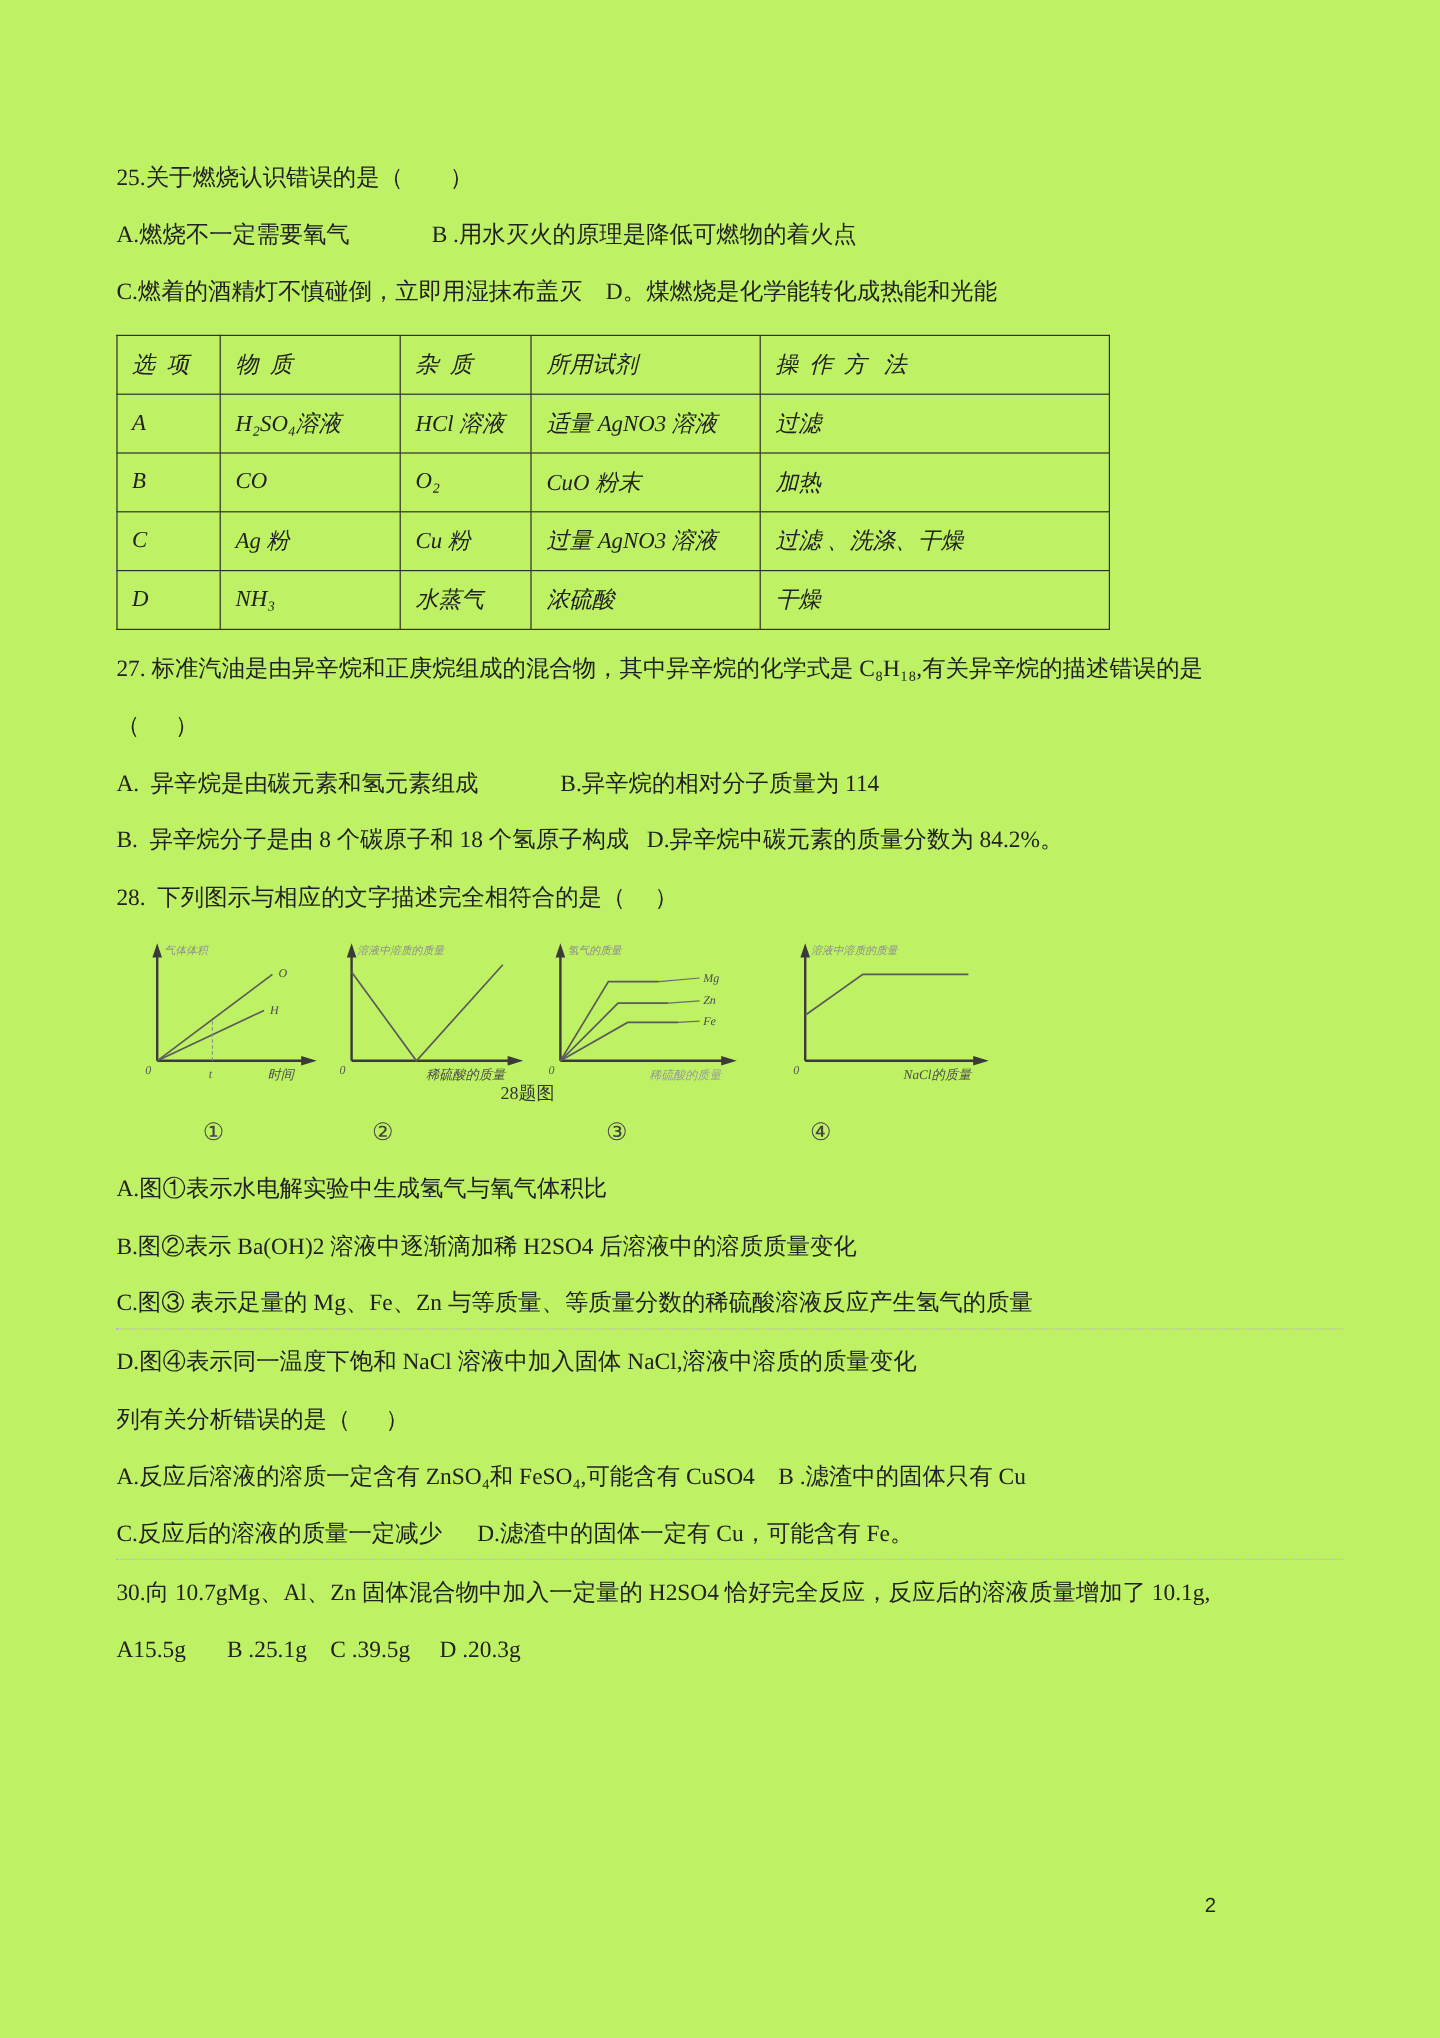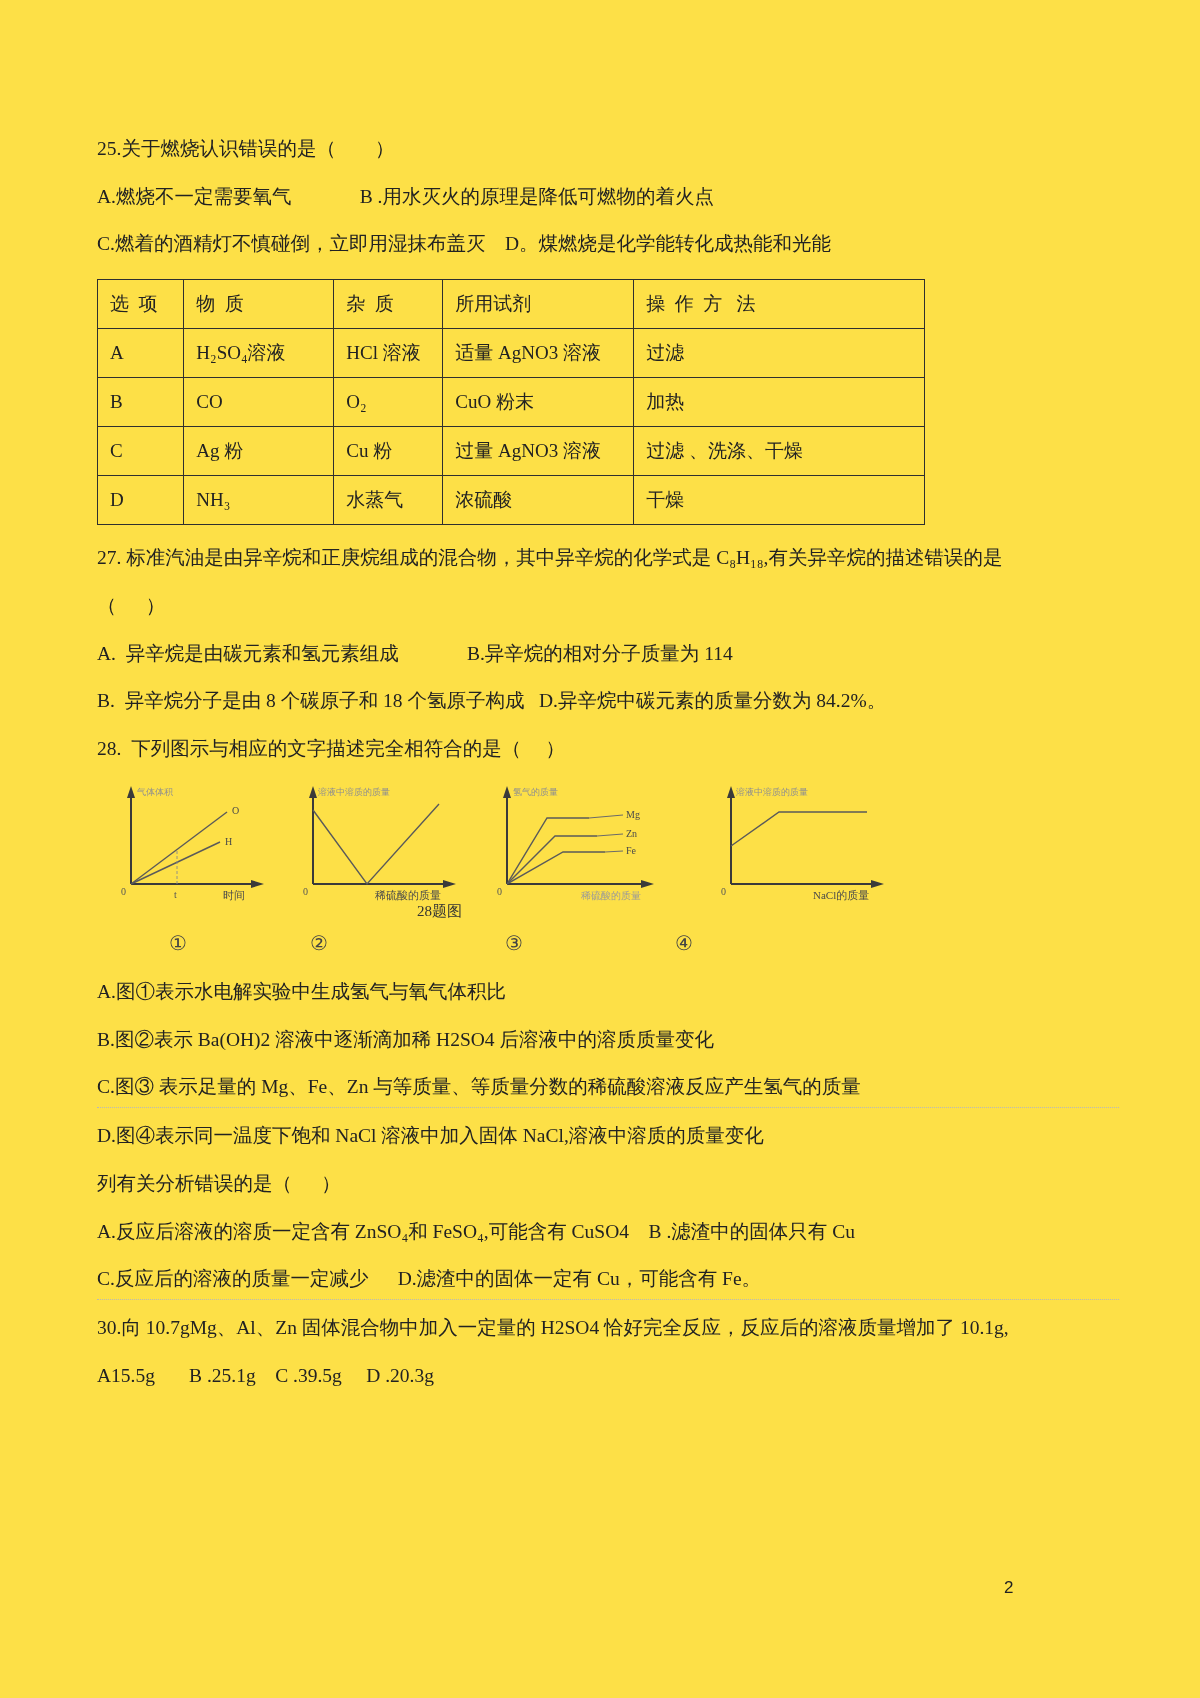--- a/index.html
+++ b/index.html
@@ -1,20 +1,20 @@
 <!DOCTYPE html>
 <html><head>
 <meta charset="utf-8">
 <style>
   html,body{margin:0;padding:0;background:#e8e8e8;}
   .page{
     position:relative;
     width:1200px;height:1698px;
     margin:0 auto;
-    background:#fde047;
+    background:#bef264;
     font-family:"Liberation Serif","DejaVu Serif",serif;
     color:#1d1d1d;
     overflow:hidden;
   }
   .content{position:absolute;left:97px;top:136px;width:1022px;}
   .line{
     margin:0 0 22px 0;
     font-size:19.5px;
     line-height:1.32;
     white-space:pre-wrap;
@@ -23,38 +23,40 @@
   .line.dotted-under{
     border-bottom:1px dotted #b8b8b8;
     padding-bottom:7px;
     margin-bottom:15px;
   }
   table.purify{
     border-collapse:collapse;
     margin:4px 0 20px 0;
     table-layout:fixed;
     width:828px;
+    font-style:italic;
   }
   table.purify th,table.purify td{
     border:1.7px solid #2f2f2f;
     font-size:19px;
     font-weight:normal;
     text-align:left;
     padding:11px 12px;
     height:23px;
     white-space:pre-wrap;
     color:#222;
   }
   .c0{width:76px}.c1{width:132px}.c2{width:96px}.c3{width:168px}.c4{width:256px}
 
   .figures{
     display:flex;
     align-items:flex-start;
-    gap:32px;
+    gap:12px;
     margin:2px 0 0 18px;
+    font-style:italic;
   }
   .figures svg{display:block;}
   .fig-caption{
     font-size:15px;
     color:#333;
     margin:0 0 10px 320px;
   }
   .fig-numbers{
     position:relative;
     height:34px;

